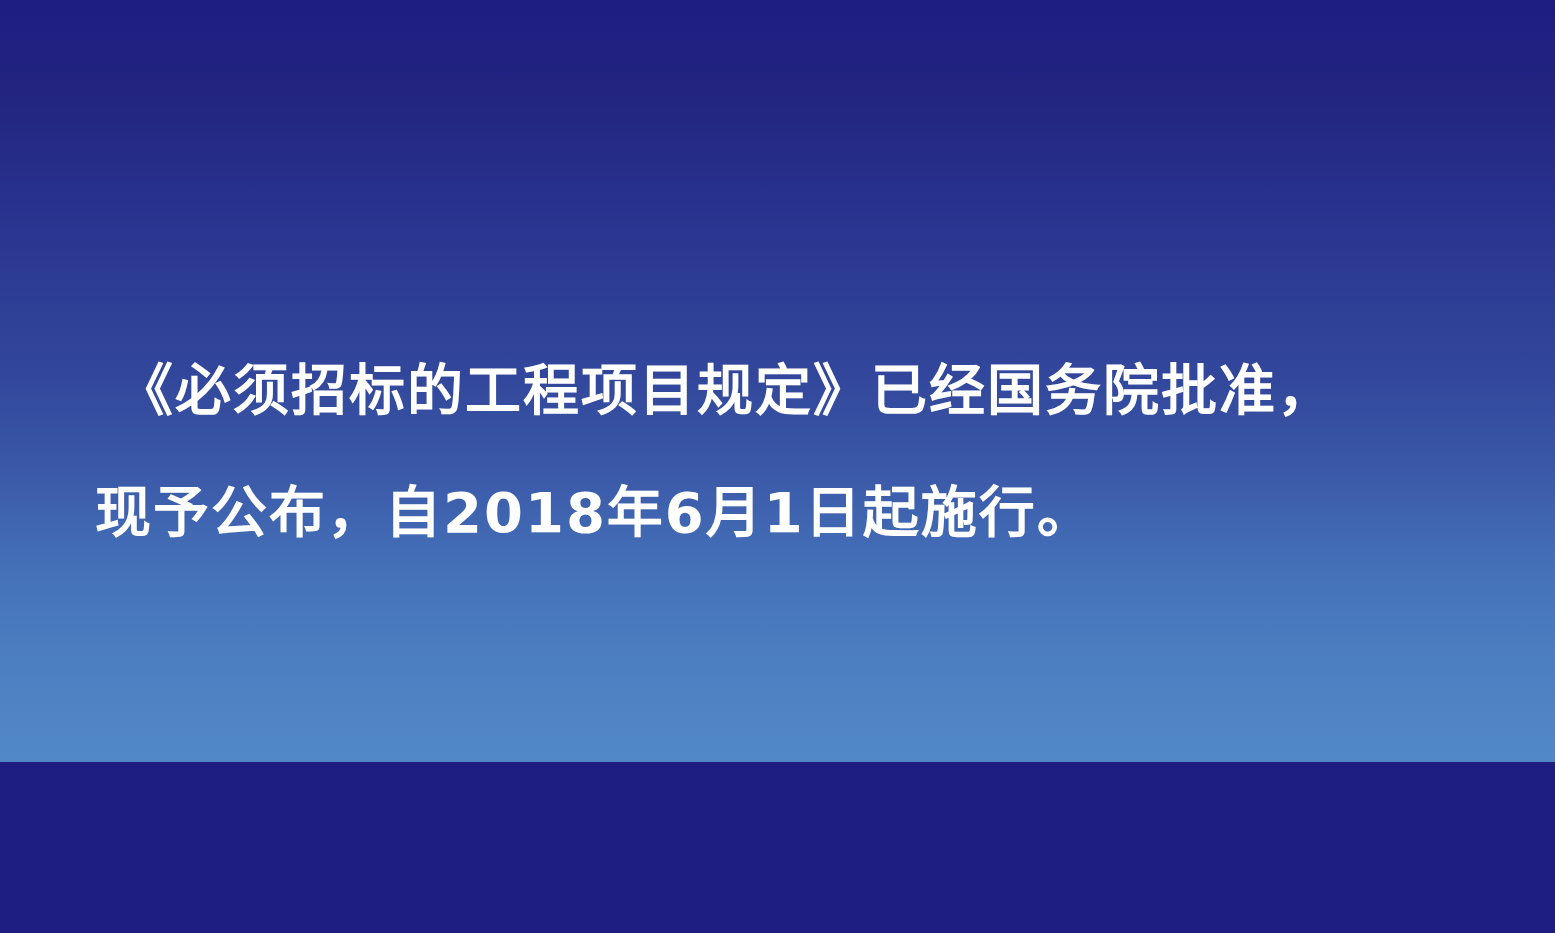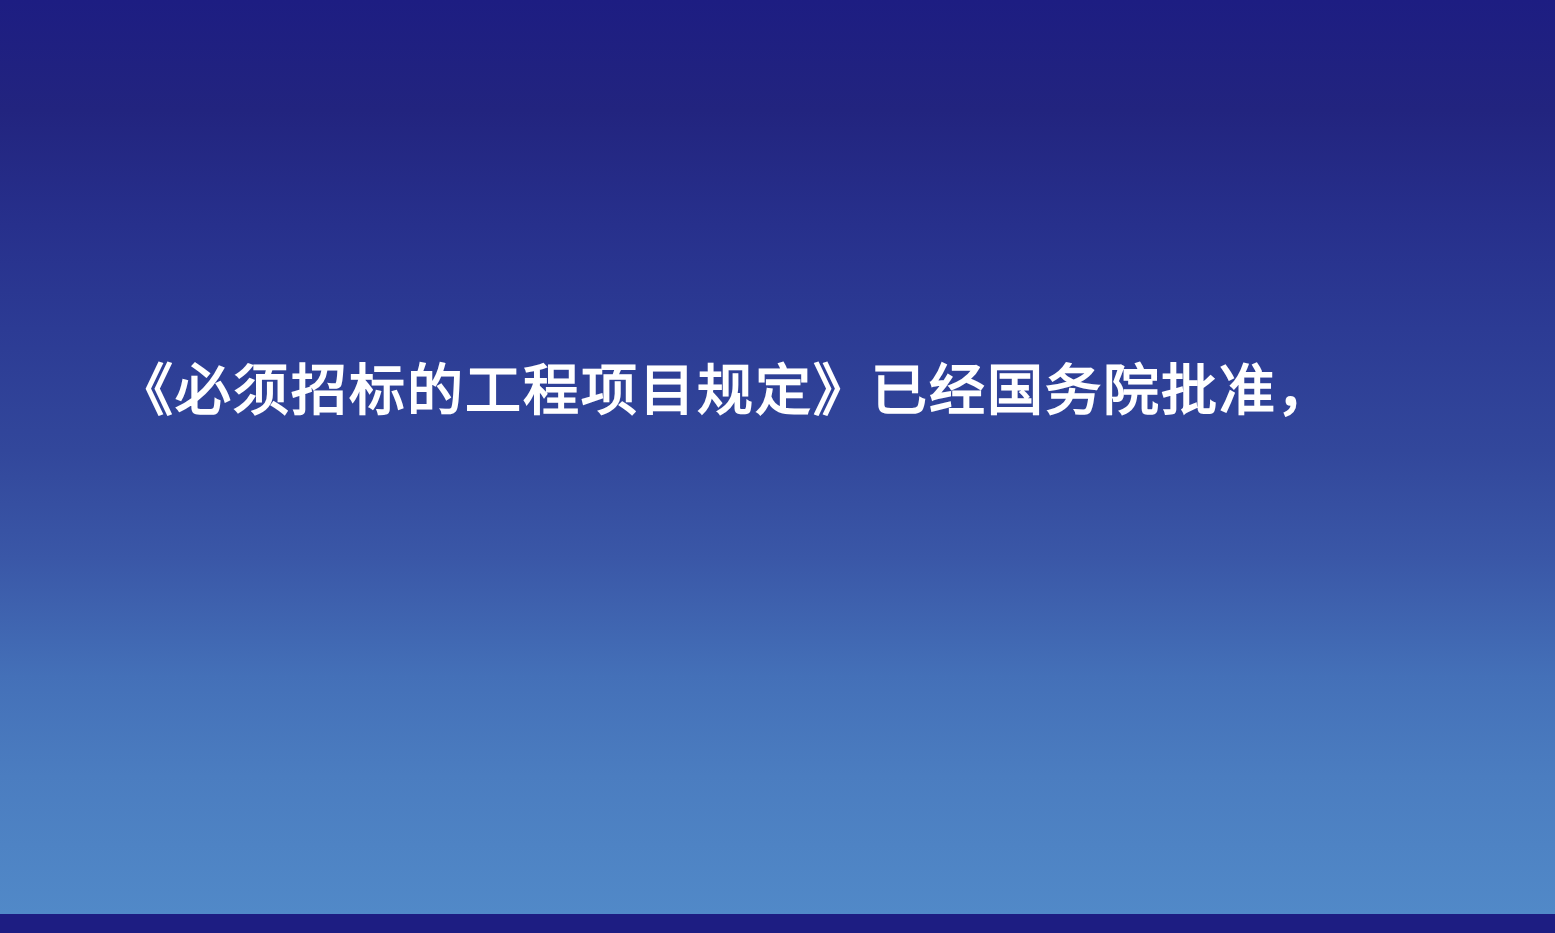--- a/index.html
+++ b/index.html
@@ -9,21 +9,21 @@
     background: #1d1d82;
   }
   body {
     font-family: "DejaVu Sans", "Liberation Sans", sans-serif;
   }
 
   
   .banner {
     position: relative;
     width: 1555px;
-    height: 914px;
+    height: 762px;
     overflow: hidden;
     box-sizing: border-box;
     
     background: linear-gradient(
       to bottom,
       #1d1d82 0%,
       #22247f 12%,
       #27308c 24.7%,
       #2c3b94 36%,
       #32479b 49.3%,
@@ -87,16 +87,17 @@
     -webkit-font-smoothing: antialiased;
   }
 </style>
 </head>
 <body>
 
 <div class="banner">
 
   <div class="announcement">
     <div class="announcement-line line-1">《必须招标的工程项目规定》已经国务院批准，</div>
+    <div class="announcement-line line-2">现予公布，自2018年6月1日起施行。</div>
   </div>
 
 
 </div>
 
 </body></html>

